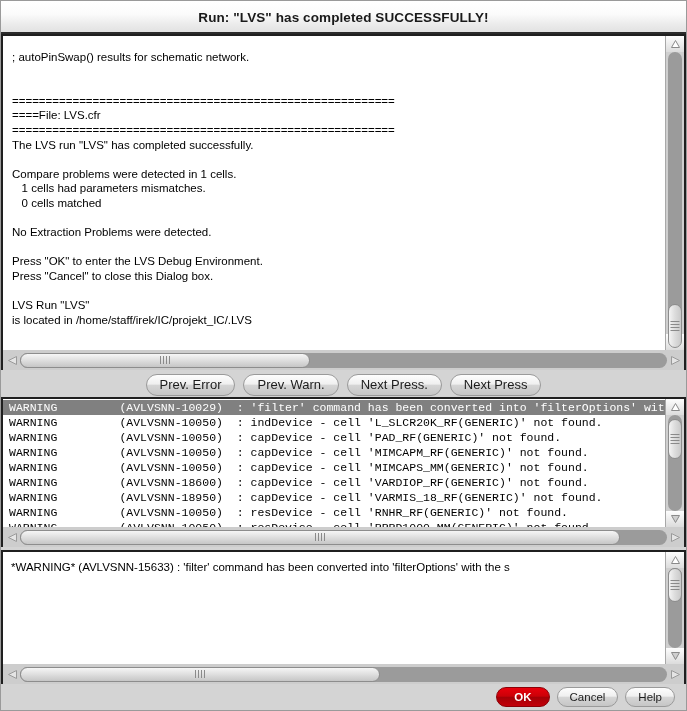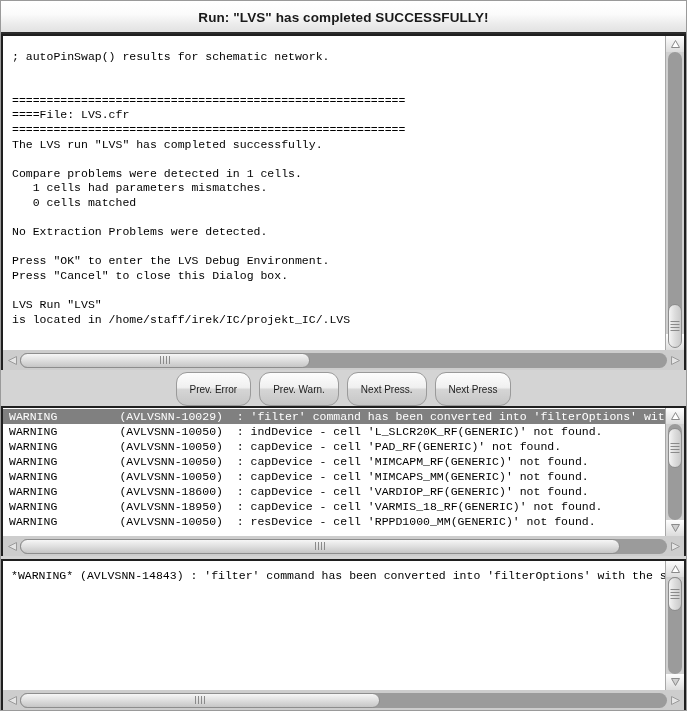--- a/index.html
+++ b/index.html
@@ -30,21 +30,21 @@
   }
   .titlebar .title {
     font-size: 13.5px;
     font-weight: bold;
     color: #1a1a1a;
     letter-spacing: 0.1px;
     white-space: nowrap;
   }
 
   .mono {
-    font-family: Liberation Mono, monospace;
+    font-family: Liberation Sans, sans-serif;
     font-size: 11.5px;
     line-height: 14.6px;
     color: #000000;
     white-space: pre;
   }
 
   
   .logwrap {
     flex: 0 0 316px;
     display: flex;
@@ -146,26 +146,26 @@
     flex: 0 0 27px;
     display: flex;
     align-items: center;
     justify-content: center;
     gap: 8px;
     background: #d4d4d4;
     padding-top: 2px;
   }
   .btn {
     font-family: "Liberation Sans", sans-serif;
-    font-size: 10px;
+    font-size: 13px;
     color: #1c1c1c;
     background: linear-gradient(to bottom, #fdfdfd 0%, #f0f0f0 45%, #d5d5d5 52%, #c6c6c6 100%);
     border: 1px solid #9a9a9a;
     border-radius: 11px;
-    height: 34px;
+    height: 22px;
     padding: 0 13px;
     display: inline-flex; align-items: center; justify-content: center;
     white-space: nowrap;
     cursor: default;
   }
 
   
   .listwrap {
     flex: 0 0 130px;
     display: flex;
@@ -319,20 +319,21 @@
 
   <div class="listwrap">
     <div class="listbody" id="warning-list">
         <div class="lrow sel">WARNING         (AVLVSNN-10029)  : 'filter' command has been converted into 'filterOptions' with t</div>
         <div class="lrow">WARNING         (AVLVSNN-10050)  : indDevice - cell 'L_SLCR20K_RF(GENERIC)' not found.</div>
         <div class="lrow">WARNING         (AVLVSNN-10050)  : capDevice - cell 'PAD_RF(GENERIC)' not found.</div>
         <div class="lrow">WARNING         (AVLVSNN-10050)  : capDevice - cell 'MIMCAPM_RF(GENERIC)' not found.</div>
         <div class="lrow">WARNING         (AVLVSNN-10050)  : capDevice - cell 'MIMCAPS_MM(GENERIC)' not found.</div>
         <div class="lrow">WARNING         (AVLVSNN-18600)  : capDevice - cell 'VARDIOP_RF(GENERIC)' not found.</div>
         <div class="lrow">WARNING         (AVLVSNN-18950)  : capDevice - cell 'VARMIS_18_RF(GENERIC)' not found.</div>
+        <div class="lrow">WARNING         (AVLVSNN-10050)  : resDevice - cell 'RNHR_RF(GENERIC)' not found.</div>
         <div class="lrow">WARNING         (AVLVSNN-10050)  : resDevice - cell 'RPPD1000_MM(GENERIC)' not found.</div>
       </div>
 
     <div class="vscroll">
       <div class="arrowbtn">
         <svg width="9" height="8" viewBox="0 0 9 8">
             <polygon points="4.5,0.5 8.5,7.5 0.5,7.5" fill="#ffffff" stroke="#8a8a8a" stroke-width="1"></polygon>
           </svg>
       </div>
       <div class="trough">
@@ -358,21 +359,21 @@
     <div class="harrow">
       <svg width="9" height="9" viewBox="0 0 9 9">
           <polygon points="8.5,4.5 0.5,0.5 0.5,8.5" fill="#e4e4e4" stroke="#9a9a9a" stroke-width="1"></polygon>
         </svg>
     </div>
   </div>
 
   <div class="spacer-strip"></div>
 
   <div class="detailwrap">
-    <div class="detailtext mono">*WARNING* (AVLVSNN-14843) : 'filter' command has been converted into 'filterOptions' with the s</div>
+    <div class="detailtext mono">*WARNING* (AVLVSNN-15633) : 'filter' command has been converted into 'filterOptions' with the s</div>
 
     <div class="vscroll">
       <div class="arrowbtn">
         <svg width="9" height="8" viewBox="0 0 9 8">
             <polygon points="4.5,0.5 8.5,7.5 0.5,7.5" fill="#ffffff" stroke="#8a8a8a" stroke-width="1"></polygon>
           </svg>
       </div>
       <div class="trough">
         <div class="vthumb" style="top:0px;height:34px;"></div>
       </div>
@@ -393,14 +394,19 @@
     <div class="htrough">
       <div class="hthumb" style="width:360px;"></div>
     </div>
     <div class="harrow">
       <svg width="9" height="9" viewBox="0 0 9 9">
           <polygon points="8.5,4.5 0.5,0.5 0.5,8.5" fill="#e4e4e4" stroke="#9a9a9a" stroke-width="1"></polygon>
         </svg>
     </div>
   </div>
 
+  <div class="actionbar">
+    <button class="btn-ok">OK</button>
+    <button class="btn-small">Cancel</button>
+    <button class="btn-small">Help</button>
+  </div>
 
 </div>
 
 </body></html>

